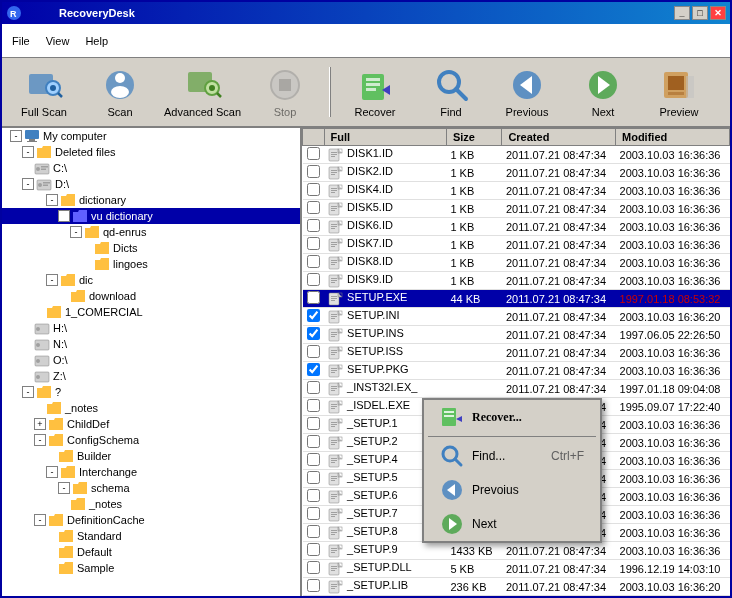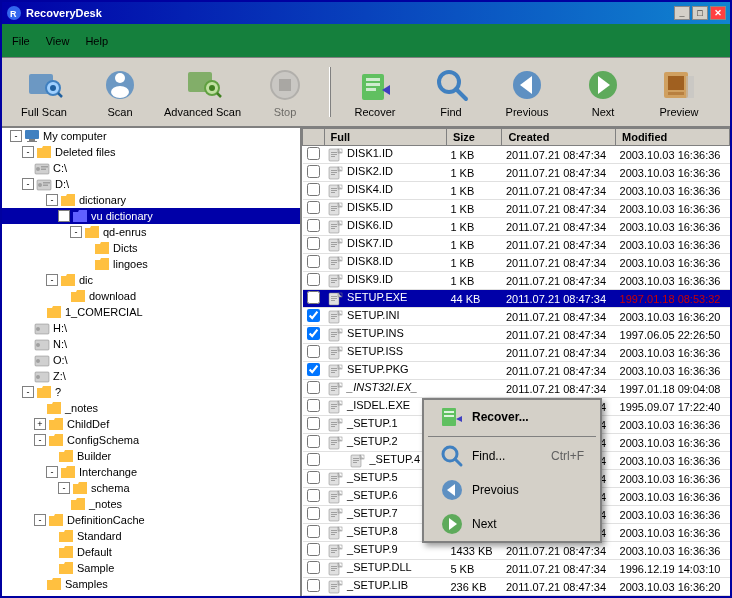--- a/index.html
+++ b/index.html
@@ -2,26 +2,26 @@
 <html><head>
   <meta charset="utf-8">
   <style>
     * { box-sizing: border-box; margin: 0; padding: 0; }
     body { font-family: 'Tahoma', 'Arial', sans-serif; font-size: 11px; background: #d4d0c8; width: 732px; height: 598px; overflow: hidden; }
 
     
     .window { width: 732px; height: 598px; border: 2px solid #0000a0; display: flex; flex-direction: column; }
     .titlebar { background: linear-gradient(to right, #0000a8, #1084d0); height: 22px; display: flex; align-items: center; padding: 0 4px; color: white; font-size: 11px; font-weight: bold; }
     .titlebar-icon { width: 16px; height: 16px; margin-right: 4px; }
-    .titlebar-title { flex: 1; }
+    .titlebar-title { flex: 1; margin-left: 33px; }
     .titlebar-buttons { display: flex; gap: 2px; }
     .titlebar-btn { width: 16px; height: 14px; background: #d4d0c8; border: 1px solid #888; display: flex; align-items: center; justify-content: center; font-size: 9px; cursor: pointer; color: #000; }
 
     
-    .menubar { background: #15803d; height: 34px; display: flex; align-items: center; border-bottom: 1px solid #808080; padding: 16px 2px; }
+    .menubar { background: #ffffff; height: 34px; display: flex; align-items: center; border-bottom: 1px solid #808080; padding: 16px 2px; }
     .menu-item { padding: 2px 8px; cursor: pointer; font-size: 11px; }
 
     
     .toolbar { background: #d4d0c8; height: 70px; display: flex; align-items: center; padding: 4px 6px; border-bottom: 2px solid #808080; gap: 4px; }
     .toolbar-btn { display: flex; flex-direction: column; align-items: center; justify-content: center; width: 72px; height: 62px; cursor: pointer; border: 1px solid transparent; padding: 4px 2px; gap: 2px; }
     .toolbar-btn.disabled { opacity: 0.5; cursor: default; }
     .toolbar-sep { width: 2px; height: 50px; background: #808080; margin: 0 4px; border-left: 1px solid #fff; }
     .toolbar-label { font-size: 11px; color: #000; }
     .btn-icon { width: 40px; height: 40px; display: flex; align-items: center; justify-content: center; }
 
@@ -49,21 +49,21 @@
     .file-row { cursor: pointer; border-radius: 6px; }
     .file-row.selected { background: #0000a8; color: white; }
     .file-row.selected td { color: white; }
 
     
     .statusbar { background: #d4d0c8; height: 22px; display: flex; align-items: center; border-top: 2px solid #808080; padding: 0 8px; gap: 40px; font-size: 11px; }
 
     
     .context-menu { position: absolute; background: #d4d0c8; border: 2px solid #808080; box-shadow: 3px 3px 6px rgba(0,0,0,0.4); z-index: 100; min-width: 180px; }
     .context-menu-item { display: flex; align-items: center; padding: 5px 16px; cursor: pointer; font-size: 12px; gap: 8px; }
-    .context-menu-item.bold { font-weight: bold; }
+    .context-menu-item.bold { font-weight: bold; font-family: Liberation Serif, serif; }
     .context-menu-sep { height: 1px; background: #808080; margin: 2px 4px; }
     .context-icon { width: 24px; height: 24px; display: flex; align-items: center; justify-content: center; }
 
     
     ::-webkit-scrollbar { width: 14px; height: 14px; }
     ::-webkit-scrollbar-track { background: #d4d0c8; }
     ::-webkit-scrollbar-thumb { background: #a0a0a0; border: 2px solid #d4d0c8; }
   </style>
 </head>
 <body>
@@ -441,27 +441,20 @@
         </div>
 
         <div class="tree-node">
           <span style="width:56px;"></span>
           <svg class="tree-folder-icon" viewBox="0 0 16 14">
               <path d="M1,3 L6,3 L7,1 L15,1 L15,13 L1,13 Z" fill="#ffc040"></path>
             </svg>
           <span>Sample</span>
         </div>
 
-        <div class="tree-node">
-          <span style="width:44px;"></span>
-          <svg class="tree-folder-icon" viewBox="0 0 16 14">
-              <path d="M1,3 L6,3 L7,1 L15,1 L15,13 L1,13 Z" fill="#ffc040"></path>
-            </svg>
-          <span>Samples</span>
-        </div>
 
       </div>
     </div>
 
     <div class="file-panel" style="position:relative;">
       <table class="file-table">
         <thead>
           <tr>
             <th style="width:22px;"></th>
             <th style="width:140px;">Full</th>
@@ -648,21 +641,21 @@
       <rect x="3" y="4" width="6" height="1" fill="#a0a0a0"></rect>
       <rect x="3" y="6" width="6" height="1" fill="#a0a0a0"></rect>
       <rect x="3" y="8" width="4" height="1" fill="#a0a0a0"></rect>
     </svg></span><span>SETUP.PKG</span></td>
               <td></td>
               <td>2011.07.21 08:47:34</td>
               <td>2003.10.03 16:36:36</td>
             </tr>
             <tr class="file-row">
               <td style="text-align: center;"><input type="checkbox" style="width: 13px; height: 13px;"></td>
-              <td style="white-space: nowrap; font-style: italic;"><span><svg width="16" height="14" viewBox="0 0 16 14" style="vertical-align:middle;margin-right:3px;">
+              <td style="white-space: nowrap;"><span><svg width="16" height="14" viewBox="0 0 16 14" style="vertical-align:middle;margin-right:3px;">
       <rect x="1" y="1" width="10" height="12" rx="1" fill="#e0e0e0" stroke="#808080" stroke-width="0.5"></rect>
       <polygon points="10,1 14,5 10,5" fill="#c0c0c0"></polygon>
       <rect x="10" y="1" width="4" height="4" fill="none" stroke="#808080" stroke-width="0.5"></rect>
       <rect x="3" y="4" width="6" height="1" fill="#a0a0a0"></rect>
       <rect x="3" y="6" width="6" height="1" fill="#a0a0a0"></rect>
       <rect x="3" y="8" width="4" height="1" fill="#a0a0a0"></rect>
     </svg></span><span>_INST32I.EX_</span></td>
               <td></td>
               <td>2011.07.21 08:47:34</td>
               <td>1997.01.18 09:04:08</td>
@@ -704,21 +697,21 @@
       <rect x="3" y="4" width="6" height="1" fill="#a0a0a0"></rect>
       <rect x="3" y="6" width="6" height="1" fill="#a0a0a0"></rect>
       <rect x="3" y="8" width="4" height="1" fill="#a0a0a0"></rect>
     </svg></span><span>_SETUP.2</span></td>
               <td></td>
               <td>2011.07.21 08:47:34</td>
               <td>2003.10.03 16:36:36</td>
             </tr>
             <tr class="file-row">
               <td style="text-align: center;"><input type="checkbox" style="width: 13px; height: 13px;"></td>
-              <td style="white-space: nowrap; text-align: center;"><span><svg width="16" height="14" viewBox="0 0 16 14" style="vertical-align:middle;margin-right:3px;">
+              <td style="white-space: nowrap;"><span><svg width="16" height="14" viewBox="0 0 16 14" style="vertical-align:middle;margin-right:3px;">
       <rect x="1" y="1" width="10" height="12" rx="1" fill="#e0e0e0" stroke="#808080" stroke-width="0.5"></rect>
       <polygon points="10,1 14,5 10,5" fill="#c0c0c0"></polygon>
       <rect x="10" y="1" width="4" height="4" fill="none" stroke="#808080" stroke-width="0.5"></rect>
       <rect x="3" y="4" width="6" height="1" fill="#a0a0a0"></rect>
       <rect x="3" y="6" width="6" height="1" fill="#a0a0a0"></rect>
       <rect x="3" y="8" width="4" height="1" fill="#a0a0a0"></rect>
     </svg></span><span>_SETUP.4</span></td>
               <td>1 KB</td>
               <td>2011.07.21 08:47:34</td>
               <td>2003.10.03 16:36:36</td>

